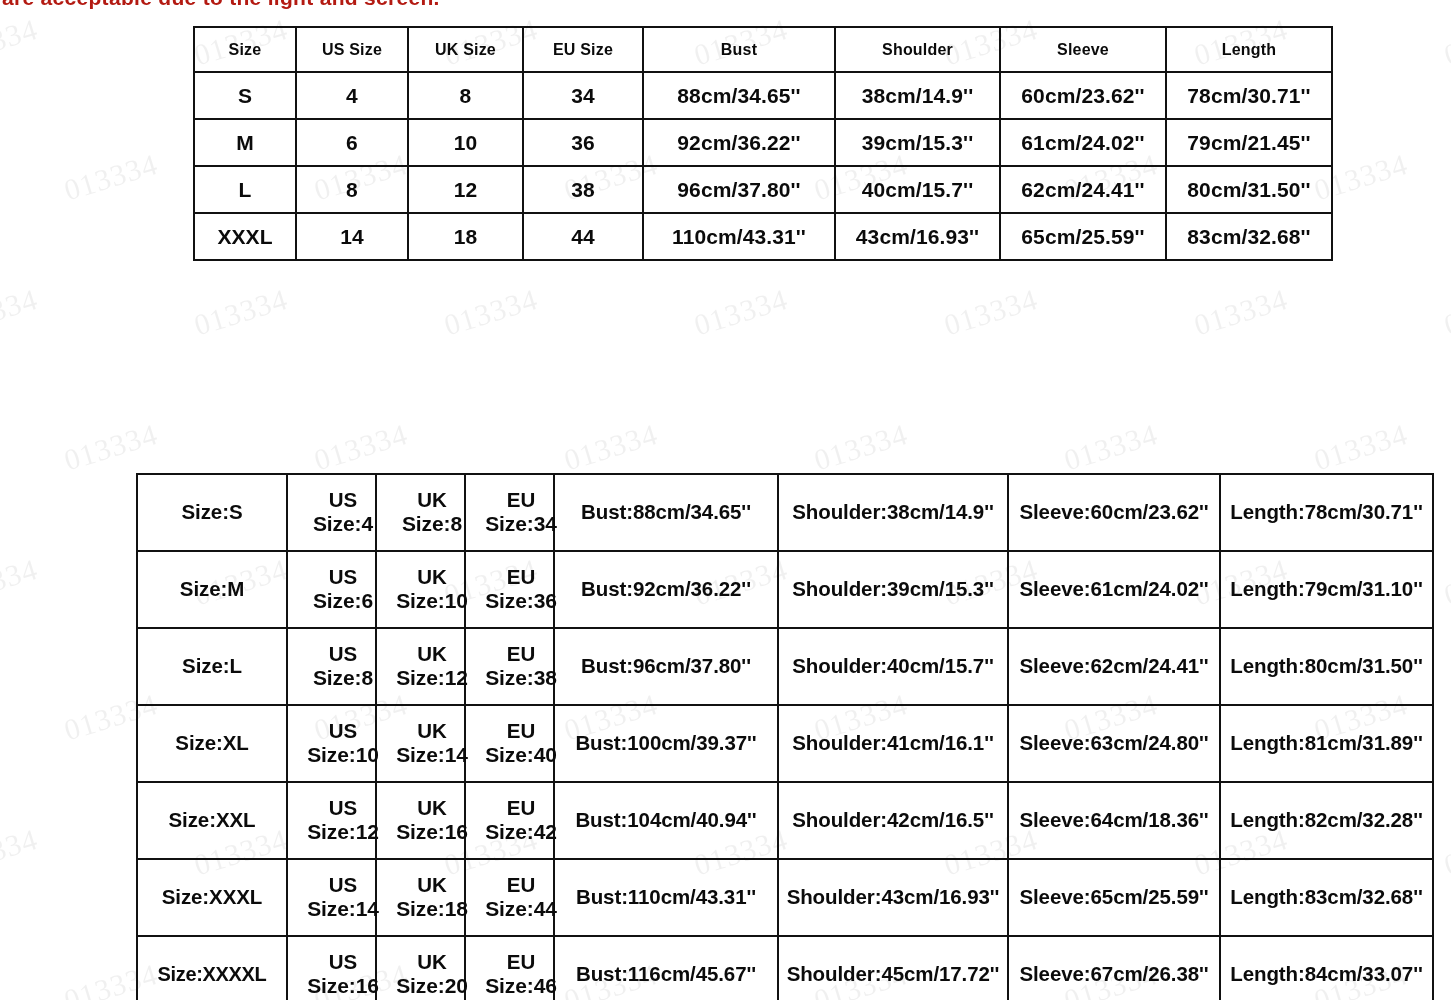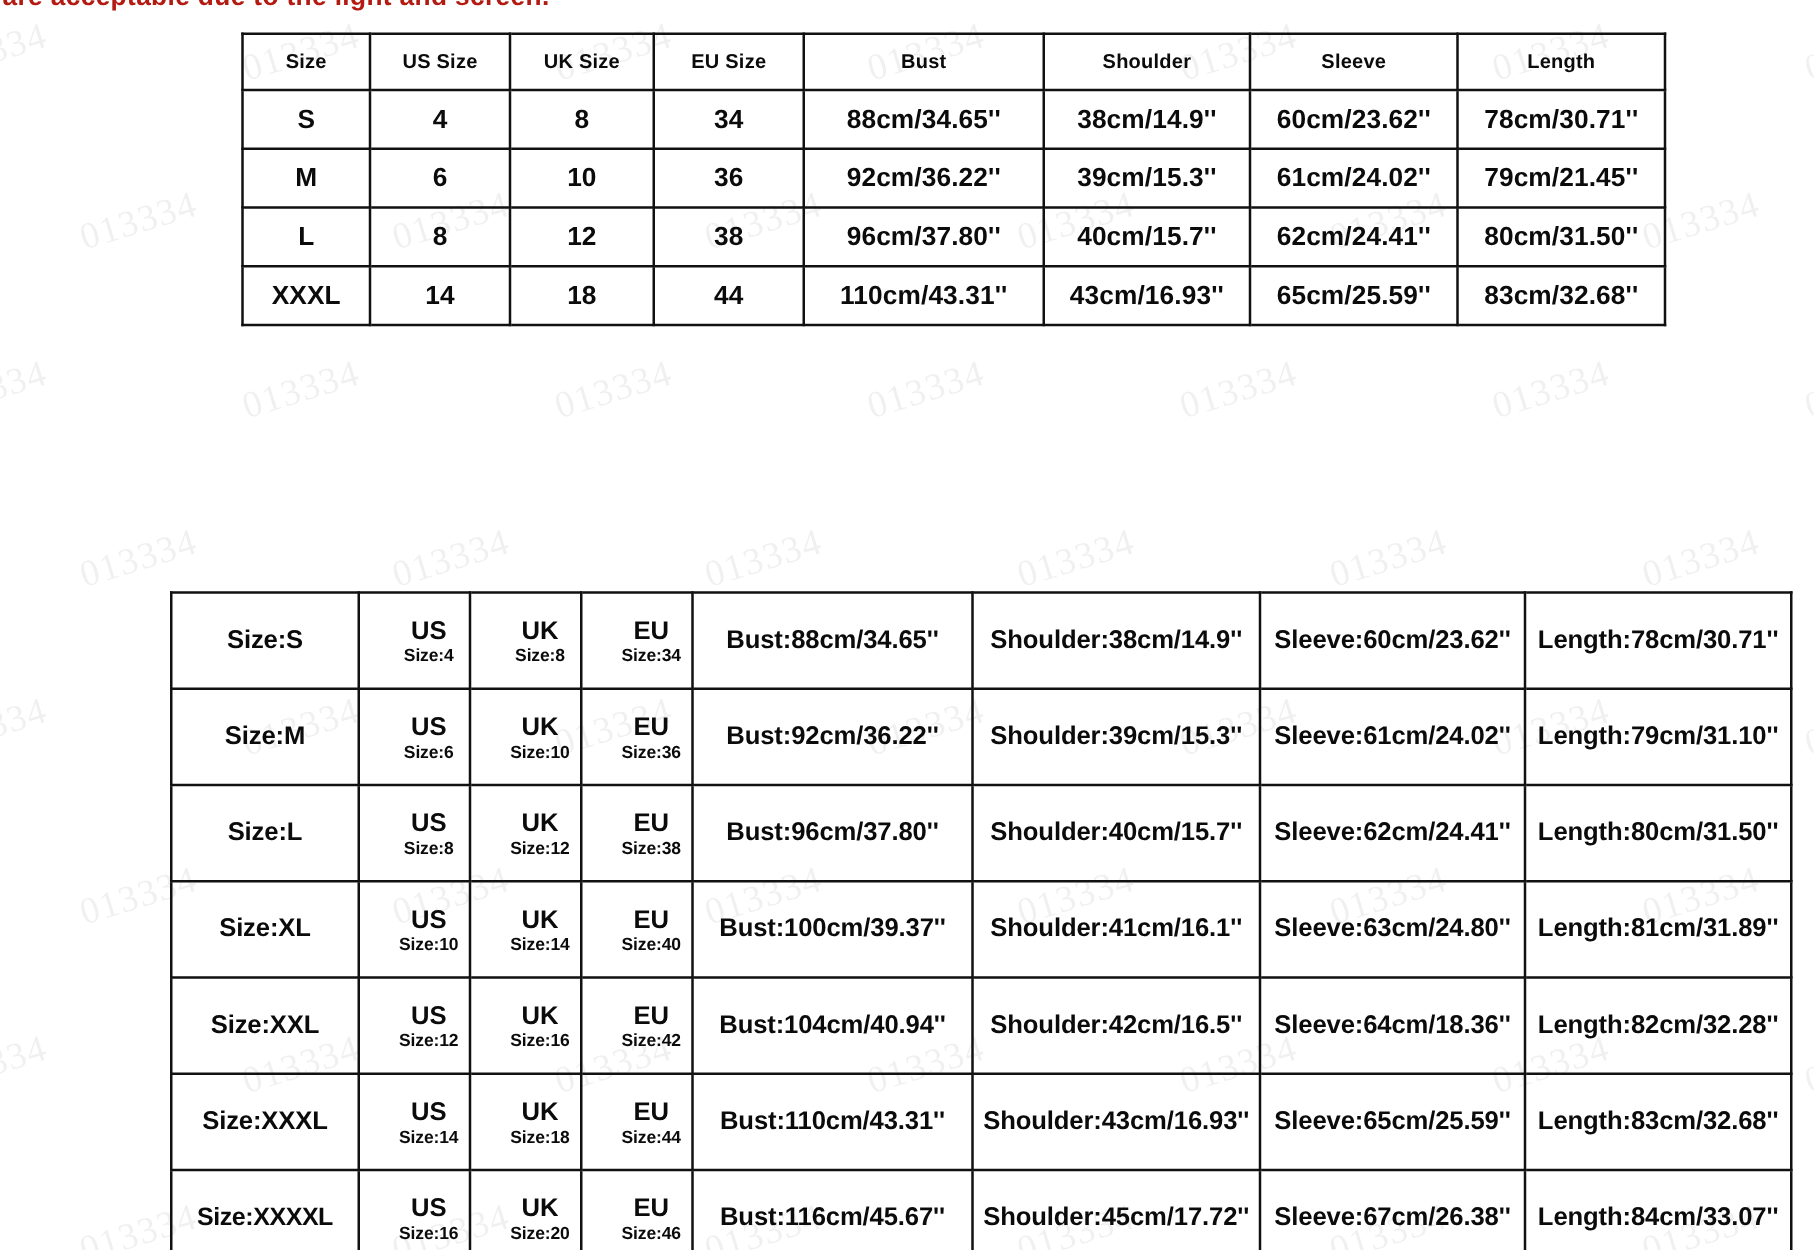--- a/index.html
+++ b/index.html
@@ -125,21 +125,21 @@
 
   #table-grid-2 .stack {
     display: flex;
     flex-direction: column;
     align-items: center;
     justify-content: center;
     line-height: 1.16;
     padding-left: 23px;
   }
   #table-grid-2 .stack .l1 { font-size: 20.5px; }
-  #table-grid-2 .stack .l2 { font-size: 14px; }
+  #table-grid-2 .stack .l2 { font-size: 21px; }
   #table-grid-2 .tight { font-size: 20px; letter-spacing: -0.35px; }
 </style>
 </head>
 <body>
 
 <div id="watermark-layer">
     <div class="wm" style="left: -60px; top: 40px; opacity: 0.055;">013334</div>
     <div class="wm" style="left: 190px; top: 40px; opacity: 0.055;">013334</div>
     <div class="wm" style="left: 440px; top: 40px; opacity: 0.055;">013334</div>
     <div class="wm" style="left: 690px; top: 40px; opacity: 0.055;">013334</div>

